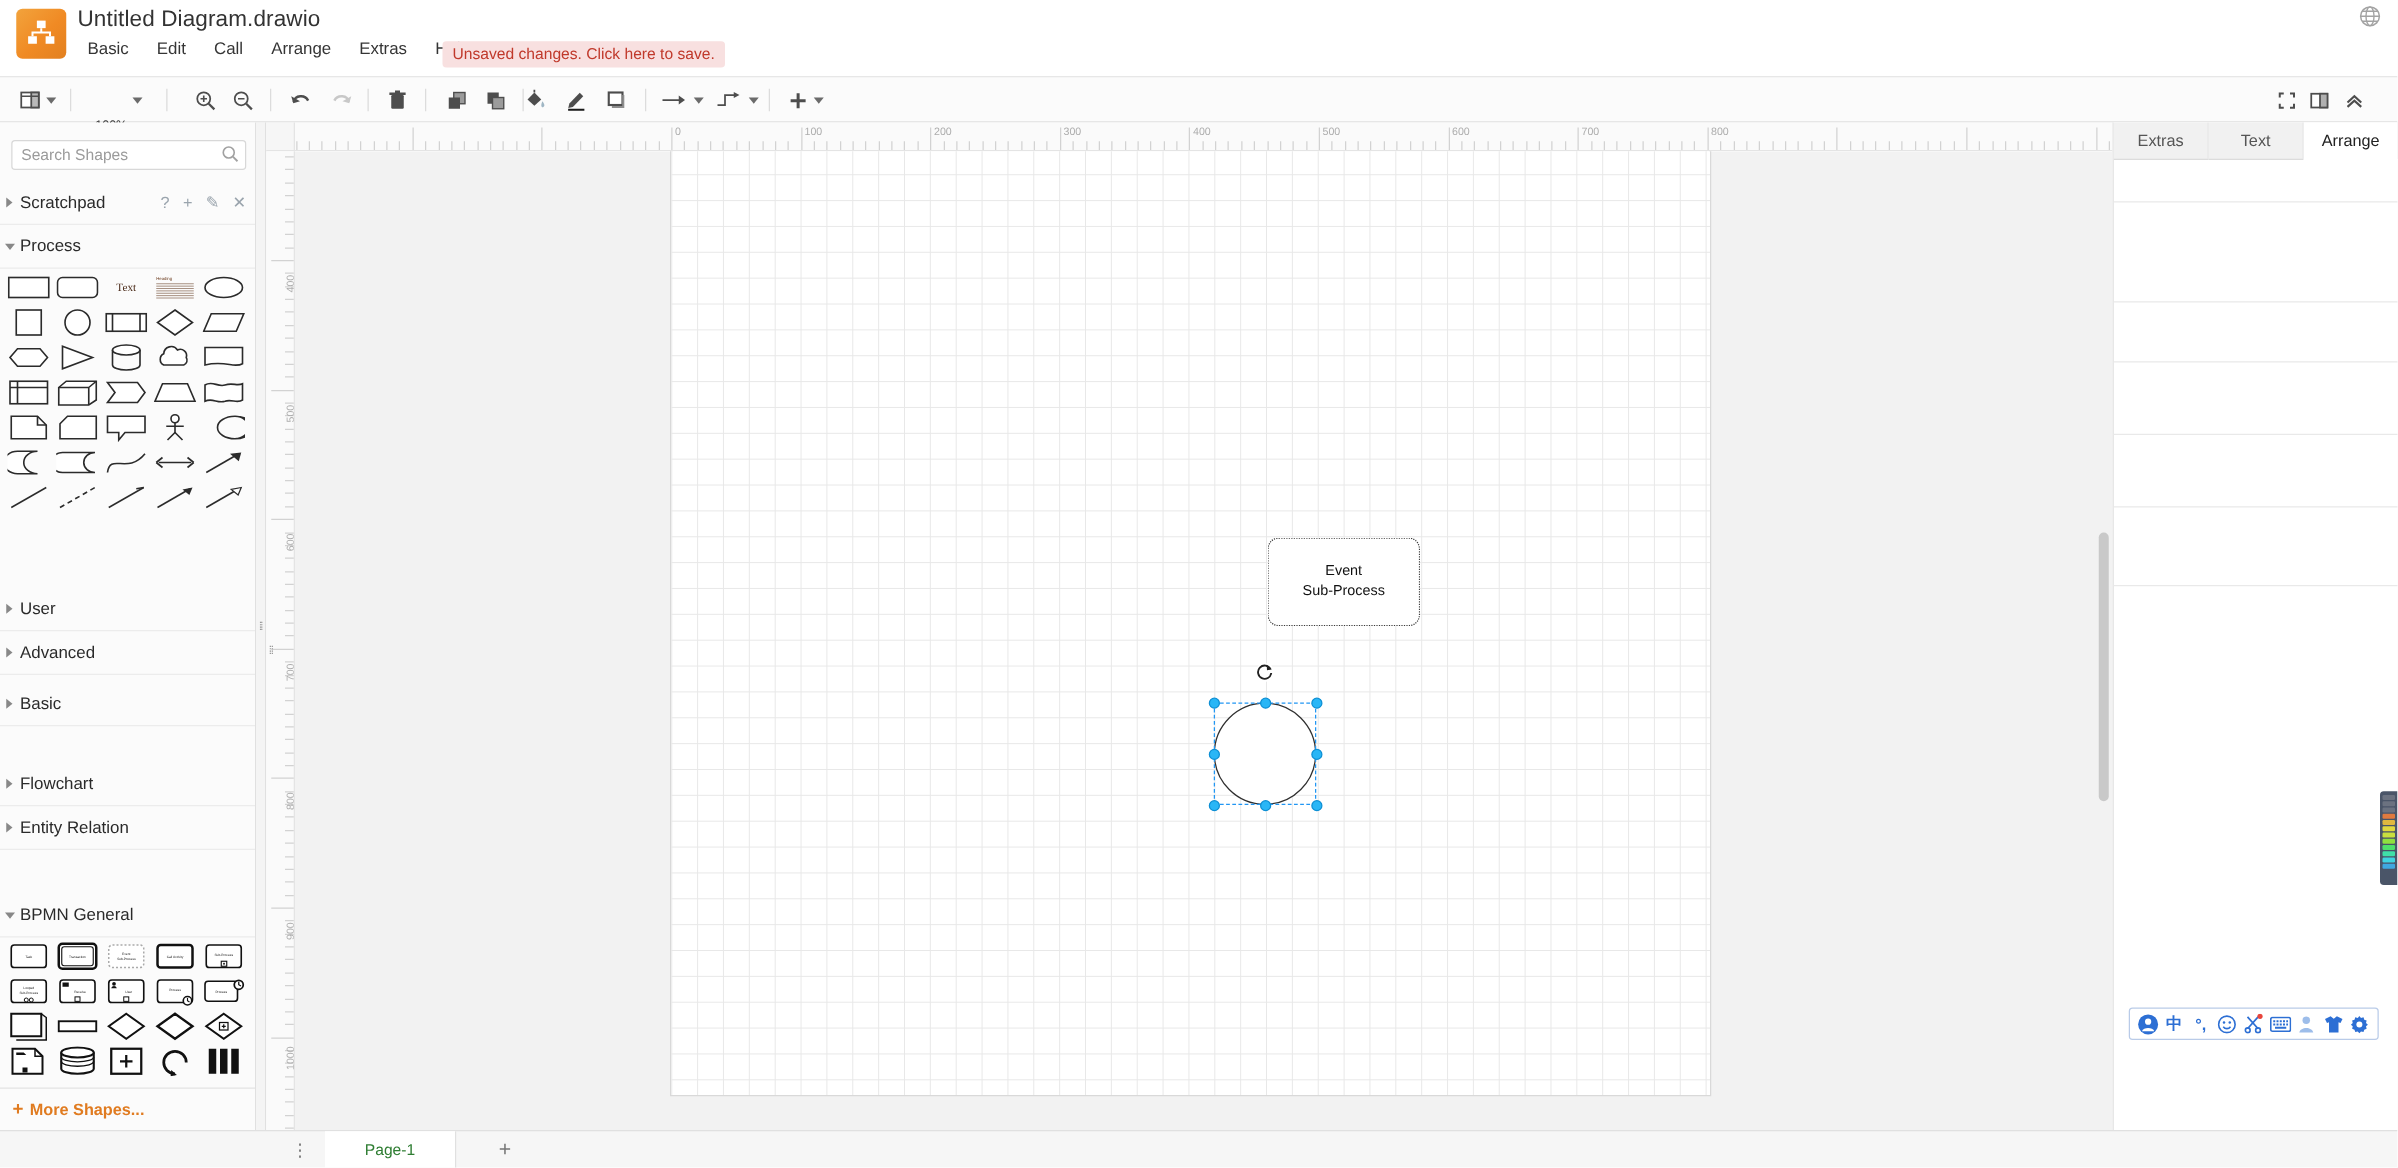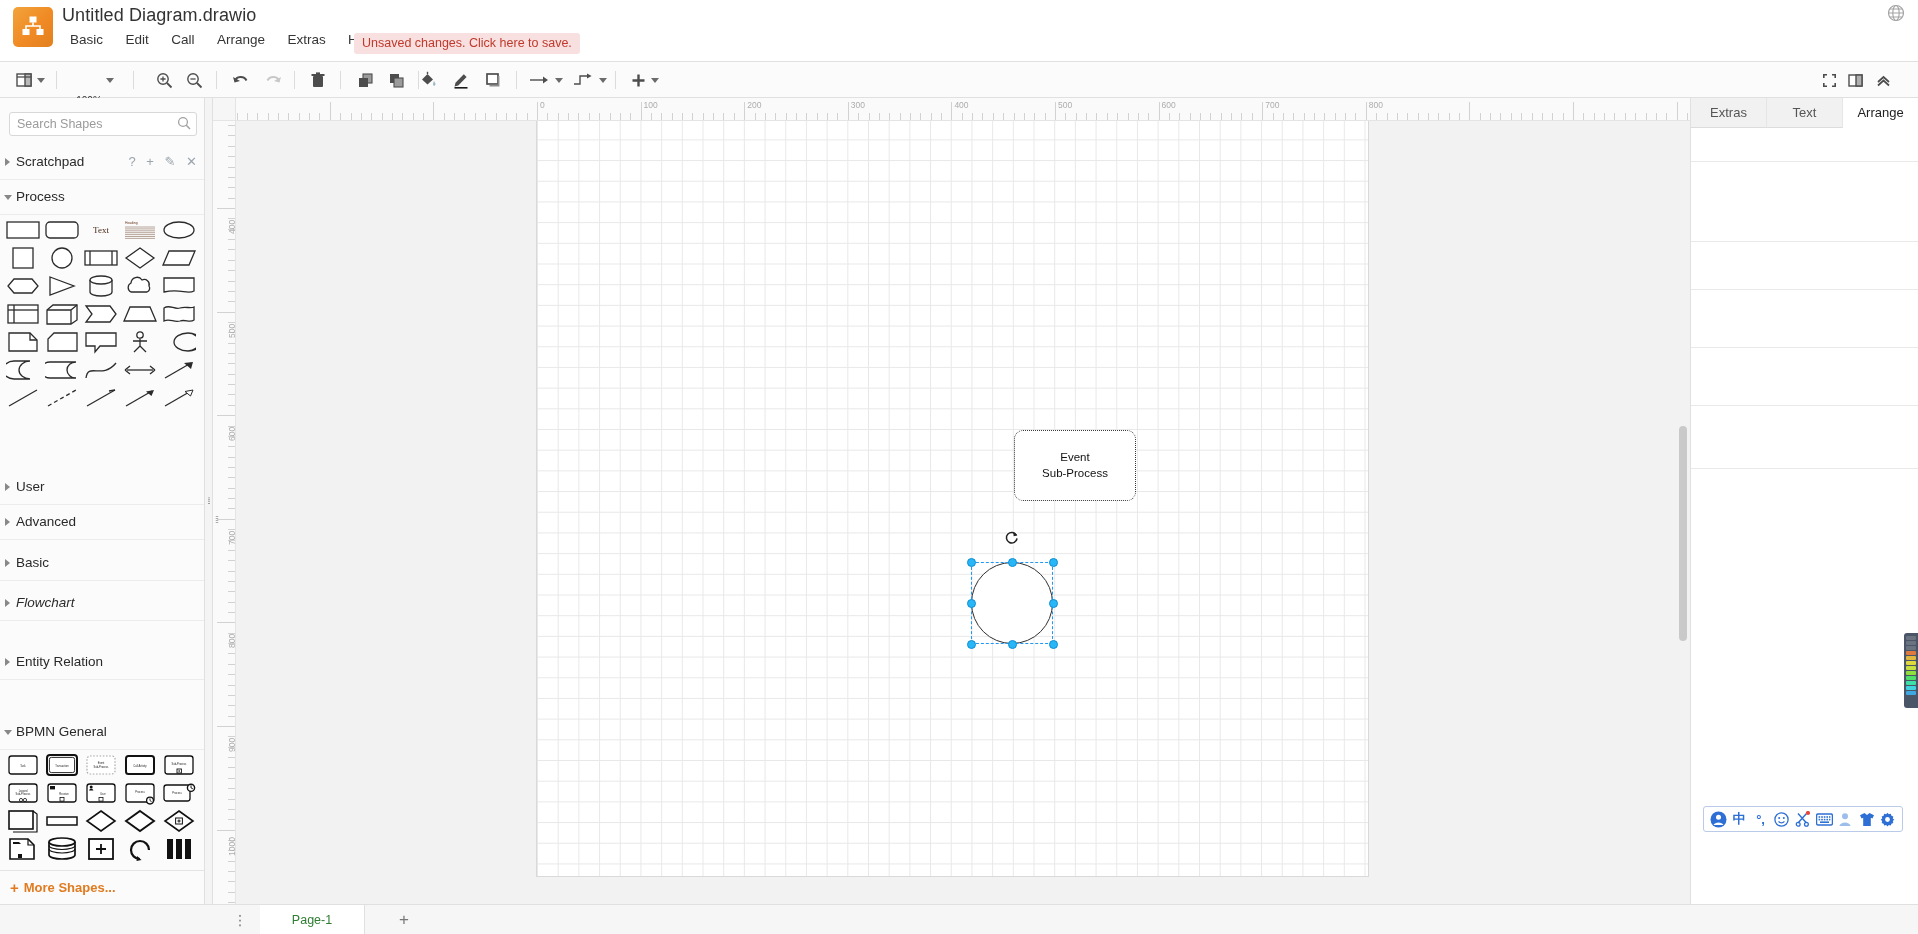--- a/index.html
+++ b/index.html
@@ -654,21 +654,21 @@
       <span class="lbl">User</span>
     </div>
     <div class="sect-head" style="top:407px;">
       <span class="tri"></span>
       <span class="lbl">Advanced</span>
     </div>
     <div class="sect-head" style="top:448px;">
       <span class="tri"></span>
       <span class="lbl">Basic</span>
     </div>
-    <div class="sect-head" style="top:488px;font-style:italic;">
+    <div class="sect-head" style="top:512px;">
       <span class="tri"></span>
       <span class="lbl">Flowchart</span>
     </div>
     <div class="sect-head" style="top:547px;">
       <span class="tri"></span>
       <span class="lbl">Entity Relation</span>
     </div>
     <div class="sect-head" style="top:617px;">
       <span class="tri open"></span>
       <span class="lbl">BPMN General</span>

